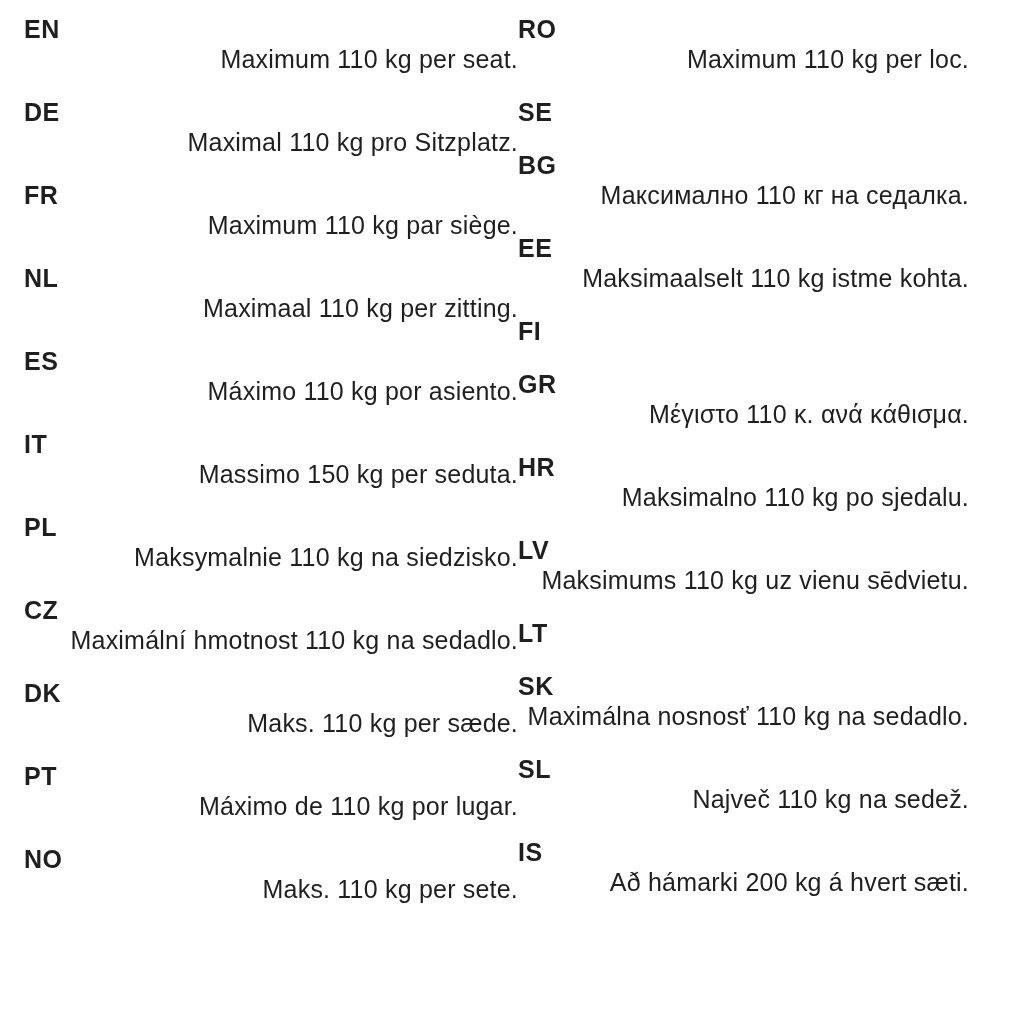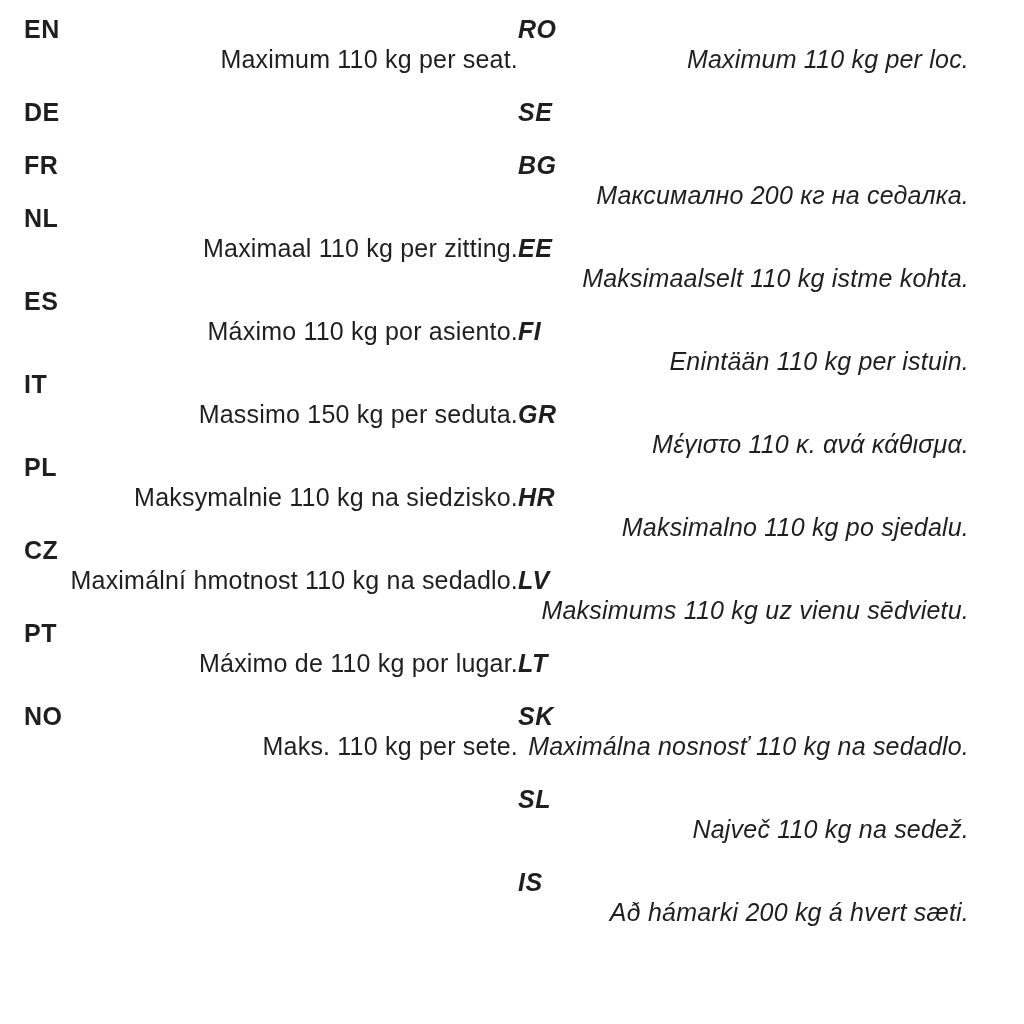--- a/index.html
+++ b/index.html
@@ -24,21 +24,20 @@
       display: flex;
       flex-direction: column;
     }
     .col-left {
       width: 494px;
       flex: 0 0 494px;
     }
     .col-right {
       flex: 1 1 auto;
       padding-right: 19px;
-      font-style: italic;
     }
     .entry {
       margin-bottom: 23px;
     }
     .lang-code {
       font-size: 25px;
       font-weight: bold;
       line-height: 30px;
       letter-spacing: 0.5px;
       white-space: nowrap;
@@ -57,23 +56,25 @@
 
 <div class="sheet">
 
   <div class="col col-left">
     <div class="entry">
       <div class="lang-code">EN</div>
       <div class="lang-text">Maximum 110 kg per seat.</div>
     </div>
     <div class="entry">
       <div class="lang-code">DE</div>
+      <div class="lang-text">Maximal 110 kg pro Sitzplatz.</div>
     </div>
     <div class="entry">
       <div class="lang-code">FR</div>
+      <div class="lang-text">Maximum 110 kg par siège.</div>
     </div>
     <div class="entry">
       <div class="lang-code">NL</div>
       <div class="lang-text">Maximaal 110 kg per zitting.</div>
     </div>
     <div class="entry">
       <div class="lang-code">ES</div>
       <div class="lang-text">Máximo 110 kg por asiento.</div>
     </div>
     <div class="entry">
@@ -82,48 +83,51 @@
     </div>
     <div class="entry">
       <div class="lang-code">PL</div>
       <div class="lang-text">Maksymalnie 110 kg na siedzisko.</div>
     </div>
     <div class="entry">
       <div class="lang-code">CZ</div>
       <div class="lang-text">Maximální hmotnost 110 kg na sedadlo.</div>
     </div>
     <div class="entry">
+      <div class="lang-code">DK</div>
+      <div class="lang-text">Maks. 110 kg per sæde.</div>
+    </div>
+    <div class="entry">
       <div class="lang-code">PT</div>
       <div class="lang-text">Máximo de 110 kg por lugar.</div>
     </div>
     <div class="entry">
       <div class="lang-code">NO</div>
       <div class="lang-text">Maks. 110 kg per sete.</div>
     </div>
   </div>
 
   <div class="col col-right">
     <div class="entry">
       <div class="lang-code">RO</div>
       <div class="lang-text">Maximum 110 kg per loc.</div>
     </div>
     <div class="entry">
       <div class="lang-code">SE</div>
     </div>
     <div class="entry">
       <div class="lang-code">BG</div>
-      <div class="lang-text">Максимално 200 кг на седалка.</div>
+      <div class="lang-text">Максимално 110 кг на седалка.</div>
     </div>
     <div class="entry">
       <div class="lang-code">EE</div>
       <div class="lang-text">Maksimaalselt 110 kg istme kohta.</div>
     </div>
     <div class="entry">
       <div class="lang-code">FI</div>
-      <div class="lang-text">Enintään 110 kg per istuin.</div>
     </div>
     <div class="entry">
       <div class="lang-code">GR</div>
       <div class="lang-text">Μέγιστο 110 κ. ανά κάθισμα.</div>
     </div>
     <div class="entry">
       <div class="lang-code">HR</div>
       <div class="lang-text">Maksimalno 110 kg po sjedalu.</div>
     </div>
     <div class="entry">

